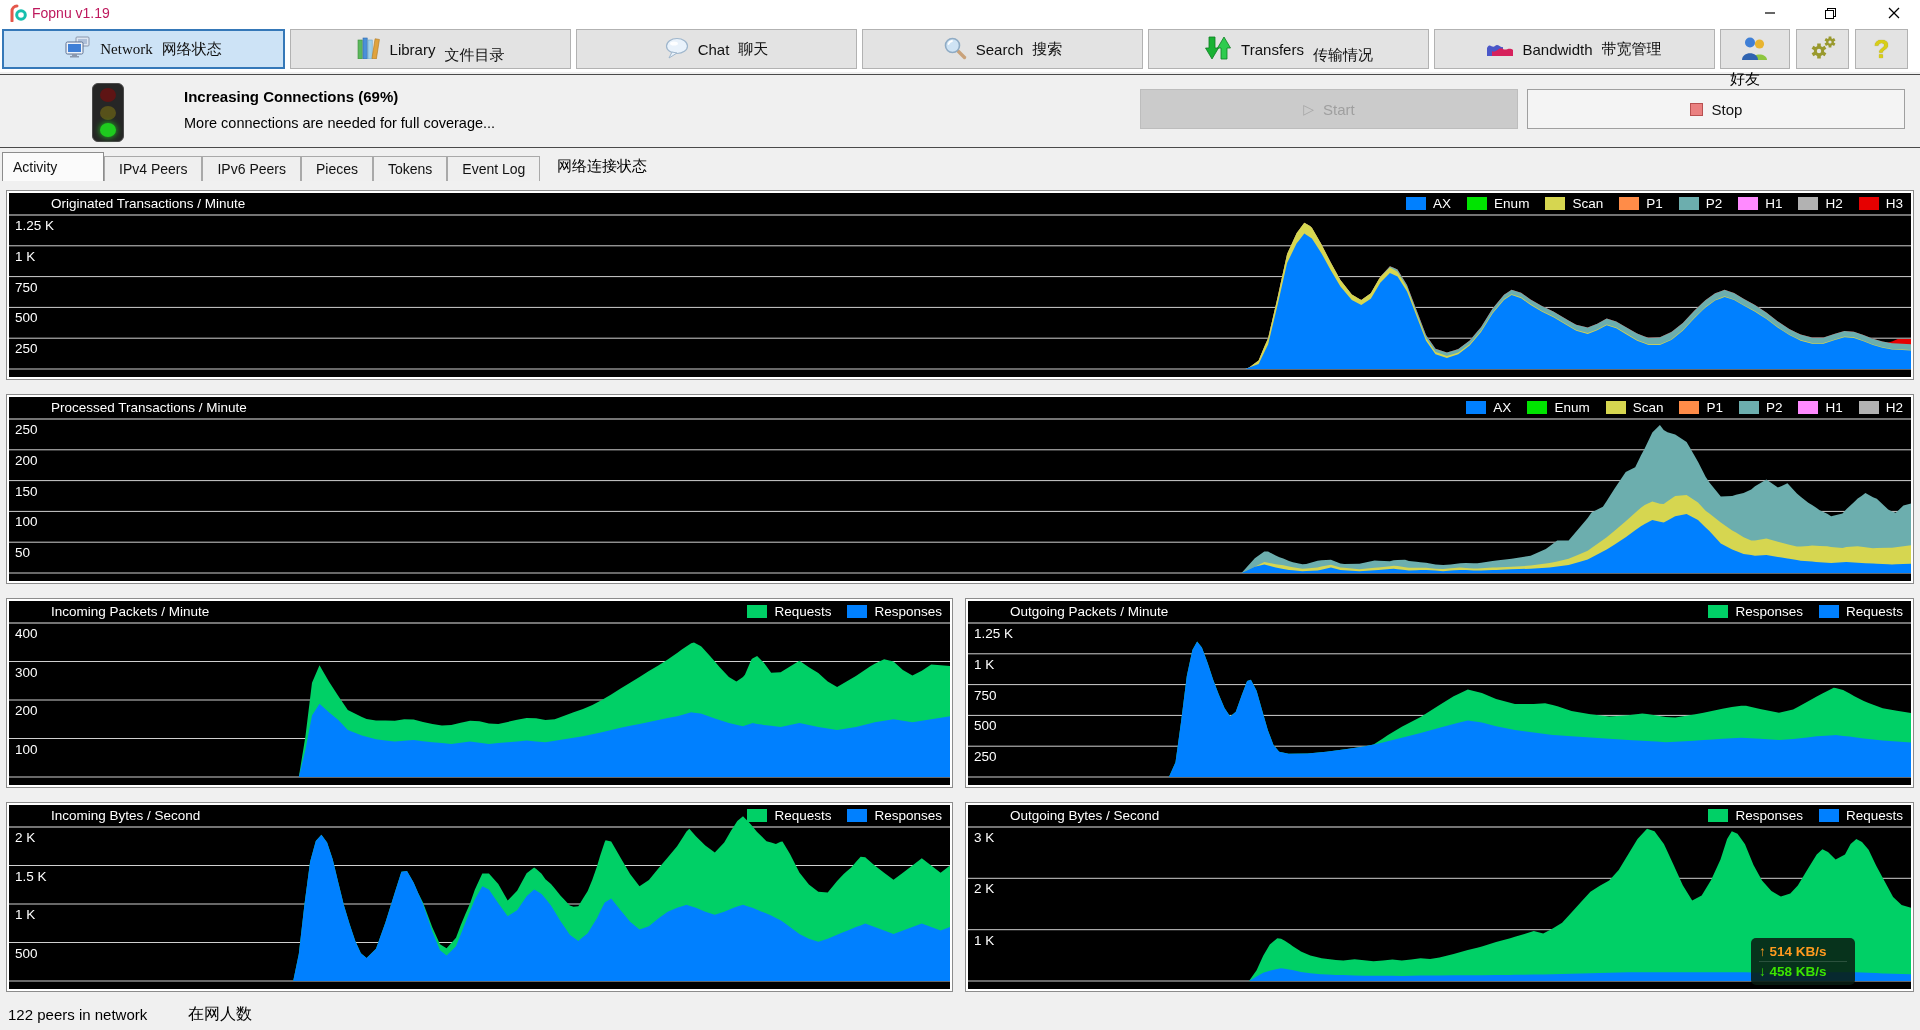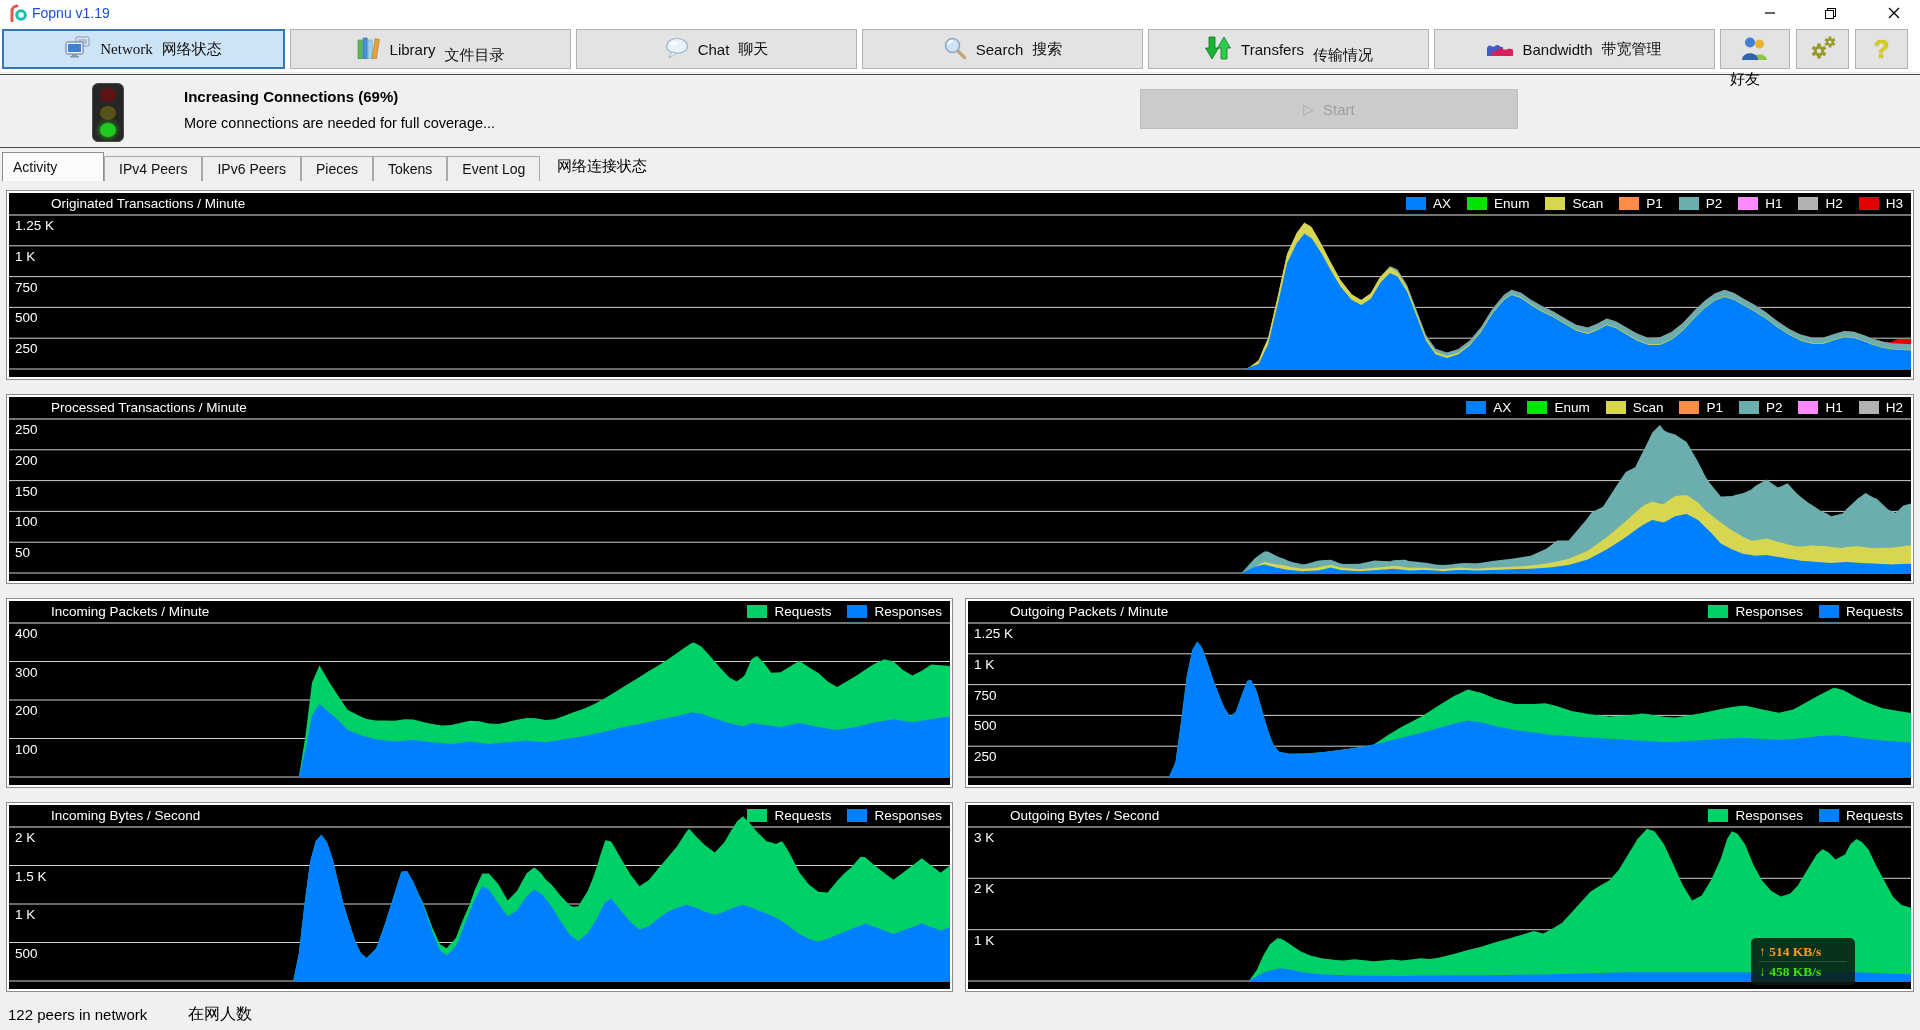--- a/index.html
+++ b/index.html
@@ -3,21 +3,21 @@
 <meta charset="utf-8">
 <style>
   html,body{margin:0;padding:0;}
   body{width:1920px;height:1030px;position:relative;overflow:hidden;background:#f0f0f0;
        font-family:"Liberation Sans","DejaVu Sans",sans-serif;-webkit-font-smoothing:antialiased;}
   .abs{position:absolute;}
 
   
   .titlebar{left:0;top:0;width:1920px;height:26px;background:#ffffff;}
   .titlebar .logo{left:8px;top:4px;}
-  .titlebar .wtitle{left:32px;top:5px;font-size:14px;color:#1d4ed8;}
+  .titlebar .wtitle{left:32px;top:5px;font-size:14px;color:#be185d;}
   .wbtn{top:0;width:44px;height:26px;display:flex;align-items:center;justify-content:center;cursor:default;}
 
   
   .toolbar{left:0;top:26px;width:1920px;height:46px;background:#ffffff;}
   .tbtn{position:absolute;top:3px;height:40px;background:#e3e3e3;border:1px solid #b2b2b2;
         display:flex;align-items:center;justify-content:center;gap:9px;box-sizing:border-box;font-size:15px;color:#111;}
   .tbtn.selected{background:#cde3f6;border:2px solid #3578b8;font-family:Liberation Serif, serif;}
   .tzh{font-size:15px;}
   .tzh.low{margin-top:13px;}
   .helpglyph{font-size:26px;font-weight:bold;color:#d8ce17;text-shadow:0 0 1px #9a8f00;}
@@ -57,21 +57,21 @@
   .p6{left:965px;top:802px;width:949px; height:190px;}
   .chart{position:relative;width:100%;height:100%;background:#000;overflow:hidden;}
   .ctitle{position:absolute;left:42px;top:3px;color:#fff;font-size:13.5px;z-index:2;}
   .clegend{position:absolute;right:8px;top:3px;display:flex;gap:16px;align-items:center;z-index:2;}
   .lg-item{display:flex;align-items:center;gap:7px;color:#fff;font-size:13.5px;}
   .sw{width:20px;height:13px;display:inline-block;}
   .chart svg{position:absolute;left:0;top:0;}
 
   
   .tooltip{position:absolute;right:56px;bottom:4px;width:104px;background:rgba(8,28,18,0.88);
-           border-radius:5px;z-index:4;padding:4px 8px;box-sizing:border-box;font-family:Liberation Serif, serif;}
+           border-radius:5px;z-index:4;padding:4px 8px;box-sizing:border-box;}
   .tip-row{font-size:13.5px;font-weight:bold;line-height:19px;white-space:nowrap;}
   .tip-row.up{color:#ff9a1f;}
   .tip-row.down{color:#3ce400;border-top:1px solid rgba(255,255,255,0.15);}
 
   
   .statusbar{left:0;top:998px;width:1920px;height:32px;background:#f0f0f0;padding-left:40px;}
   .peers{left:8px;top:8px;font-size:15px;color:#000;}
   .peers-zh{left:188px;top:6px;font-size:16px;color:#000;}
 </style>
 </head>
@@ -218,20 +218,24 @@
     <span class="lamp amber"></span>
     <span class="lamp green"></span>
   </div>
   <div class="abs headline">Increasing Connections  (69%)</div>
   <div class="abs subline">More connections are needed for full coverage...</div>
   <div class="abs subline-zh">网络连接状态</div>
   <div class="bigbtn startbtn">
     <span class="glyph">▷</span>
     <span>Start</span>
   </div>
+  <div class="bigbtn stopbtn">
+    <span class="stopsq"></span>
+    <span>Stop</span>
+  </div>
 </div>
 
 <div class="abs tabbar">
   <div class="tab active">Activity</div>
   <div class="tab">IPv4 Peers</div>
   <div class="tab">IPv6 Peers</div>
   <div class="tab">Pieces</div>
   <div class="tab">Tokens</div>
   <div class="tab">Event Log</div>
 </div>

